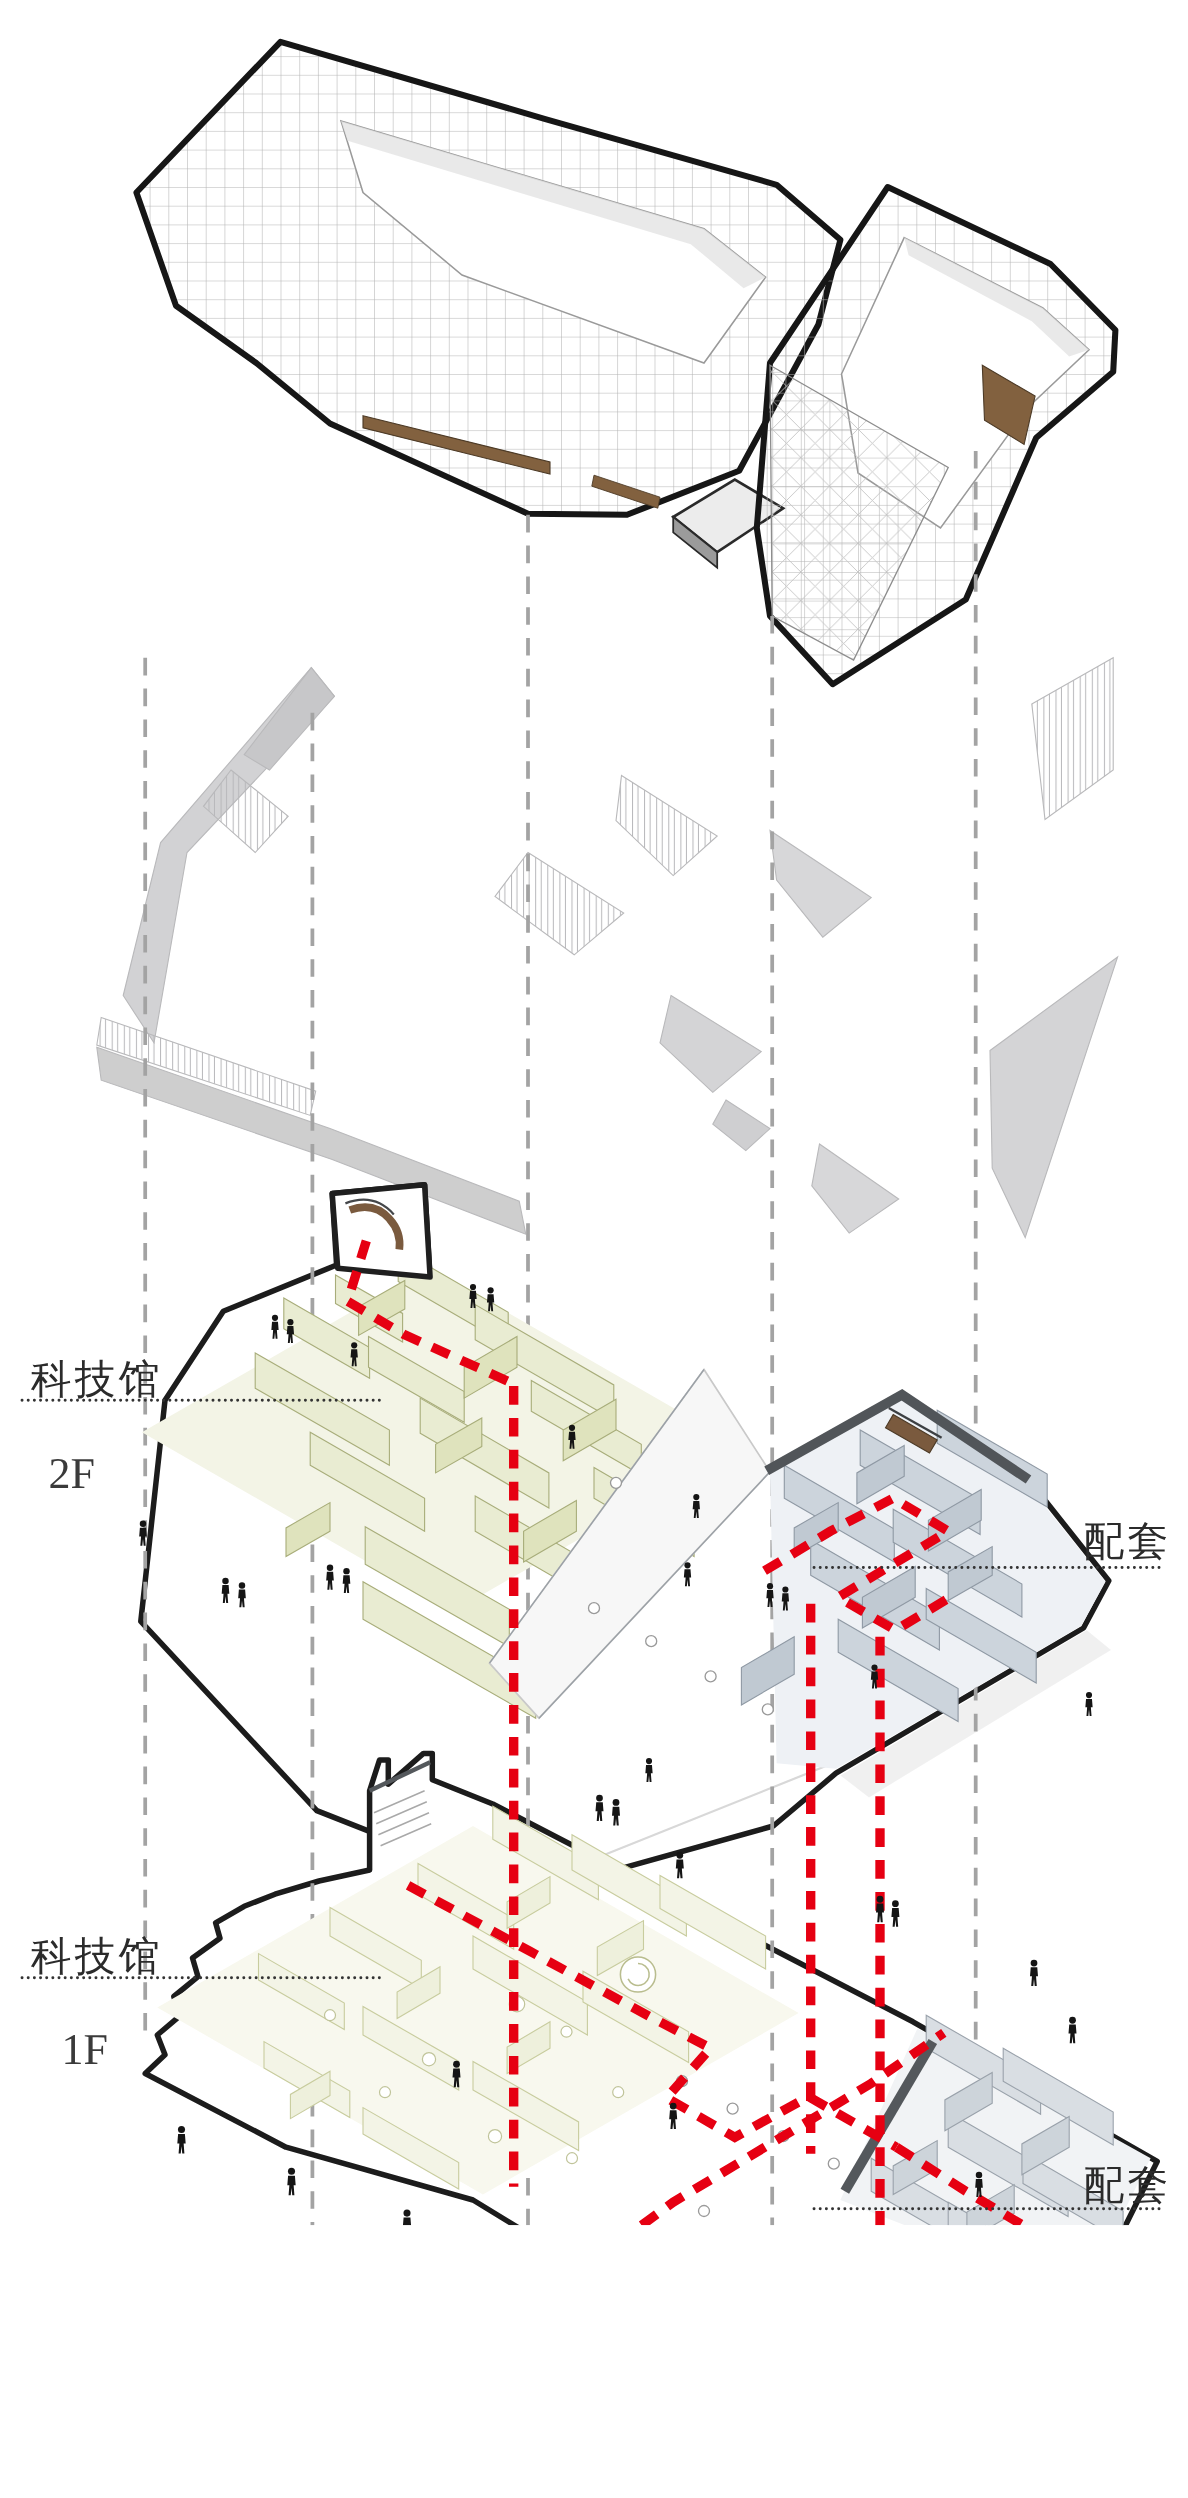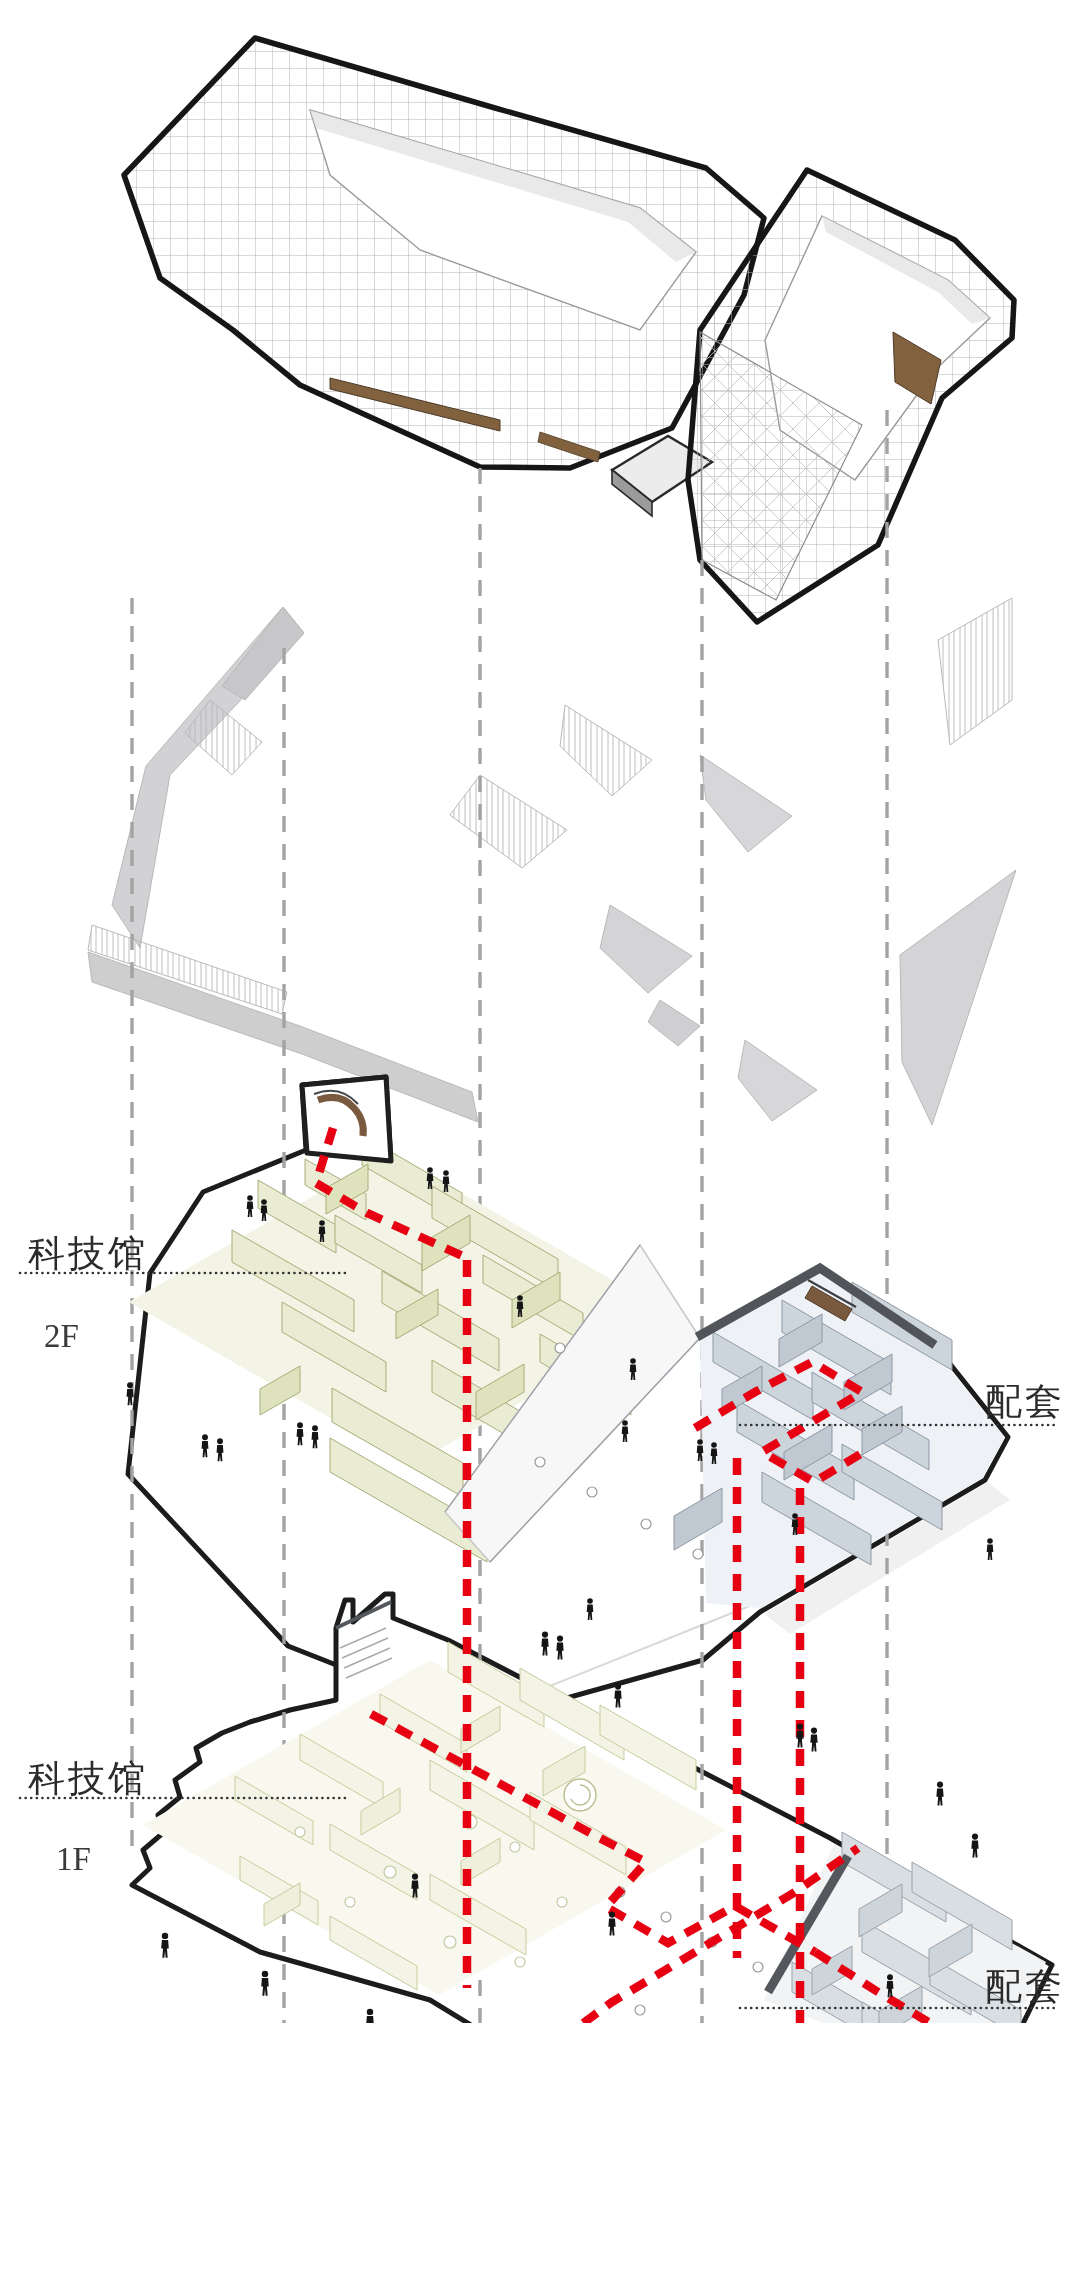--- a/index.html
+++ b/index.html
@@ -2,21 +2,21 @@
 <html><head>
 <meta charset="utf-8">
 <style>
   html,body{margin:0;padding:0;background:#ffffff;}
   #stage{position:relative;width:1080px;height:2023px;background:#ffffff;overflow:hidden;
          font-family:"Liberation Sans","DejaVu Sans",sans-serif;}
   #scene{position:absolute;left:0;top:0;}
   .cn-label{position:absolute;color:#2b2b2b;font-size:37px;letter-spacing:3px;
             font-weight:300;white-space:nowrap;line-height:1;}
   .lvl-label{position:absolute;color:#3a3a3a;font-family:"Liberation Serif","DejaVu Serif",serif;
-             font-size:33px;line-height:1;}
+             font-size:40px;line-height:1;}
 </style>
 </head>
 <body>
 
 <div id="stage">
 <svg id="scene" width="1080" height="2271" viewBox="0 0 1080 2271">
   <defs>
     <pattern id="grid" width="17" height="17" patternUnits="userSpaceOnUse">
       <path d="M17,0H0V17" fill="none" stroke="#b4b4b4" stroke-width="1"></path>
     </pattern>

